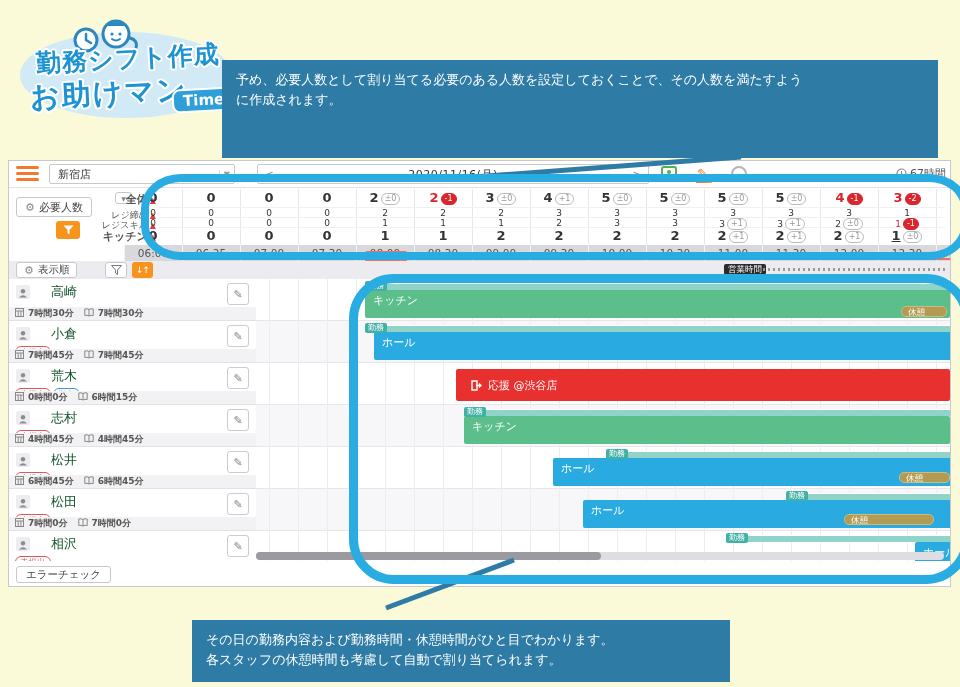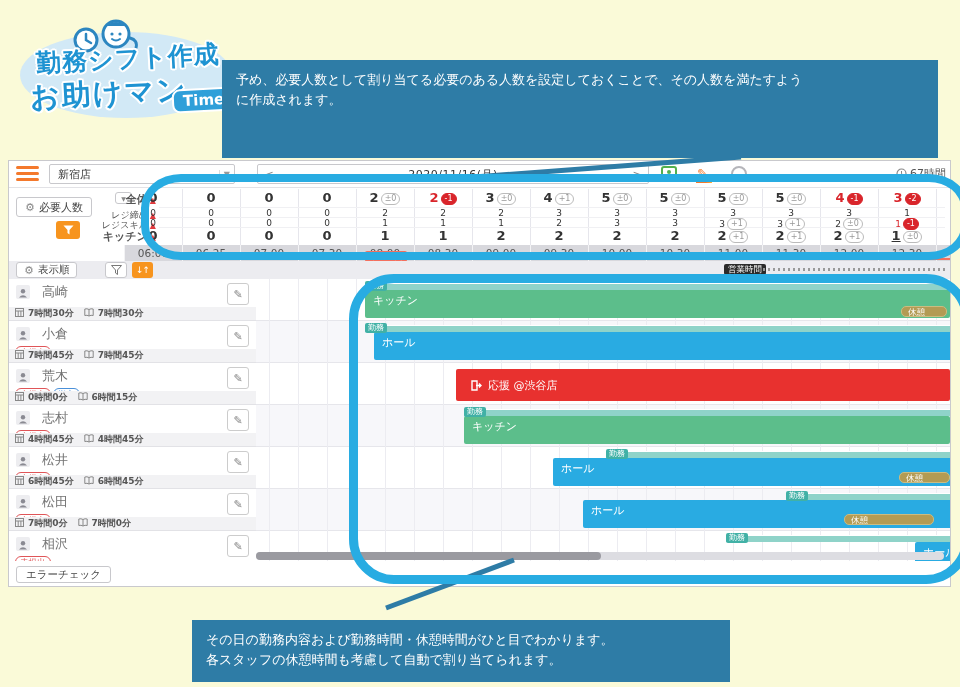--- a/index.html
+++ b/index.html
@@ -79,21 +79,21 @@
   
   #orderbtn{position:absolute;left:7px;top:101px;height:16px;padding:0 7px;font-size:10.5px;gap:4px;}
   #orderfilter{position:absolute;left:96px;top:101px;width:22px;height:16px;font-size:9px;color:#777;}
   #ordersort{position:absolute;left:123px;top:101px;width:21px;height:16px;background:#F7941E;border-radius:3px;
     color:#fff;font-size:9px;display:flex;align-items:center;justify-content:center;letter-spacing:-1px;cursor:pointer;}
 
   
   #staff-list{position:absolute;left:0;top:118px;width:247px;height:282px;overflow:hidden;border-right:1px solid #d2d2d8;background:#fff;}
   .srow{position:relative;height:41px;border-bottom:1px solid #e2e2e6;background:#fff;}
   .srow .picon{position:absolute;left:7px;top:6px;width:14px;height:14px;background:#EDEDF0;border-radius:2px;}
-  .srow .sname{position:absolute;left:33px;top:4px;font-size:13px;color:#737373;}
+  .srow .sname{position:absolute;left:42px;top:4px;font-size:13px;color:#14532d;}
   .srow .editbtn{position:absolute;right:7px;top:4px;width:20px;height:20px;border:1px solid #ccc;border-radius:3px;
     background:#fff;color:#888;font-size:11px;display:flex;align-items:center;justify-content:center;cursor:pointer;}
   .bdg{display:inline-block;border:1px solid;border-radius:8px;background:#fff;font-size:8.5px;line-height:10px;padding:0 4px;margin-right:2px;}
   .bdg.r{color:#E05558;border-color:#E05558;}
   .bdg.b{color:#4A90D9;border-color:#4A90D9;}
   .badges{position:absolute;left:6px;top:19px;}
   .durs{position:absolute;left:0;right:0;top:28px;height:13px;background:#F2F2F4;display:flex;align-items:center;
     gap:4px;padding-left:6px;font-size:9px;font-weight:bold;color:#555;}
 
   

